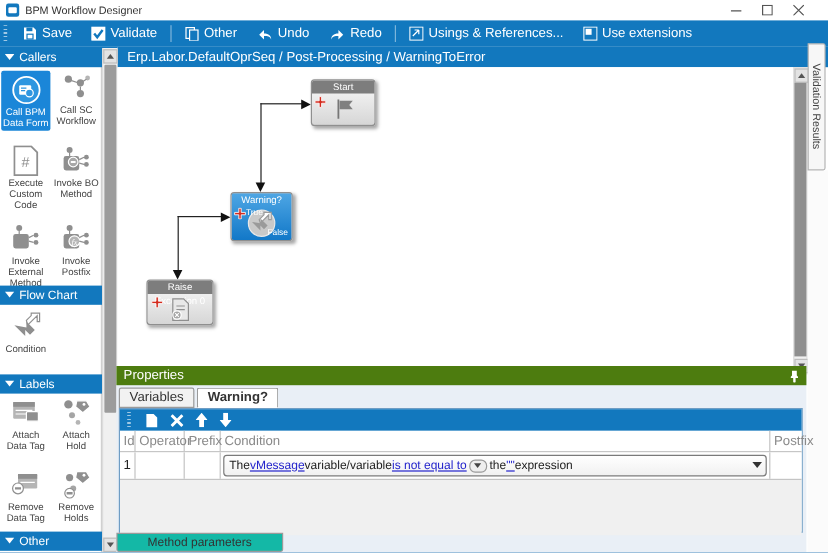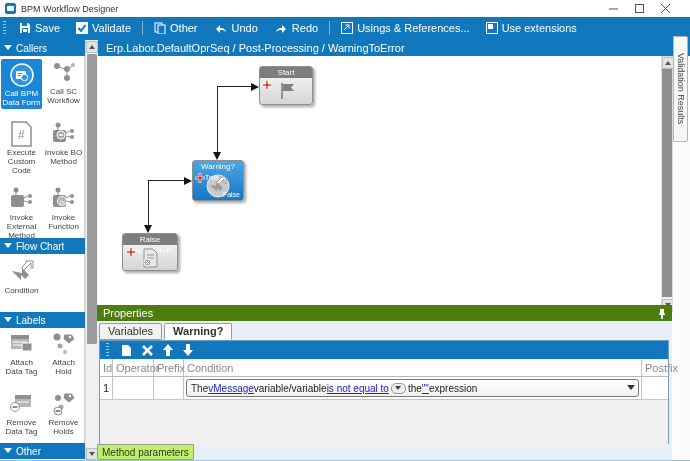--- a/index.html
+++ b/index.html
@@ -74,21 +74,21 @@
   .trow{display:flex;height:22px;font-size:11px;color:#222;border-bottom:1px solid #c4c4c4;background:#fff}
   .c-id{width:13px}.c-op{width:41px}.c-pre{width:30px}.c-cond{width:458px}.c-post{width:26px;border-right:none}
   .gempty{height:46px;background:#f0f0f0}
   .combo{margin:2px;height:16px;flex:1;border:1px solid #7a7a7a;border-radius:3px;background:linear-gradient(#fff,#f1f1f1);
          display:flex;align-items:center;font-size:10px;color:#222;padding-left:4px;position:relative;white-space:nowrap;overflow:hidden}
   .combo a{color:#2323cc;text-decoration:underline}
   .combo-arrow{position:absolute;right:3px;top:5px;width:0;height:0;border-left:4px solid transparent;border-right:4px solid transparent;border-top:5px solid #333}
   .minidrop{display:inline-flex;align-items:center;justify-content:center;width:13px;height:9px;border:1px solid #9a9a9a;
             border-radius:5px;background:#eee;margin:0 2px}
   .minidrop::after{content:"";width:0;height:0;border-left:3px solid transparent;border-right:3px solid transparent;border-top:4px solid #444}
-  .methodtab{position:absolute;left:0;top:139px;height:16px;padding:0 4px;background:#bef264;border:1px solid #9a9a9a;
+  .methodtab{position:absolute;left:0;top:139px;height:16px;padding:0 25px;background:#14b8a6;border:1px solid #9a9a9a;
              border-radius:0 0 2px 2px;font-size:10px;color:#333;display:flex;align-items:center;box-sizing:border-box}
   svg{display:block}
 </style>
 </head>
 <body>
 
 <div class="abs titlebar">
   <div class="appicon"></div>
   <div class="apptitle">BPM Workflow Designer</div>
   <div class="wincontrols">
@@ -262,21 +262,21 @@
           <line x1="7" y1="6" x2="7" y2="9" stroke="#8f8f8f"></line>
           <rect x="2" y="9" width="13" height="12" rx="2" fill="#8f8f8f"></rect>
           <circle cx="11" cy="15" r="4.5" fill="#b5b5b5" stroke="#fff"></circle>
           <text x="8.5" y="18" font-size="7" font-style="italic" fill="#fff" font-family="'Liberation Serif',serif">fx</text>
           <circle cx="21" cy="10" r="2" fill="#8f8f8f"></circle>
           <circle cx="21" cy="16" r="2" fill="#8f8f8f"></circle>
           <line x1="15" y1="12" x2="19" y2="10" stroke="#8f8f8f"></line>
           <line x1="15" y1="15" x2="19" y2="16" stroke="#8f8f8f"></line>
         </svg>
     </div>
-    <div>Invoke Function</div>
+    <div>Invoke Postfix</div>
   </div>
 
   <div class="sechead" style="top:198px">
     <svg width="8" height="6">
         <path d="M0 0l4 5 4-5" fill="#fff"></path>
       </svg>
     <span>Flow Chart</span>
   </div>
   <div class="tile" style="left:1px;top:218px">
     <div class="ticonbox">

